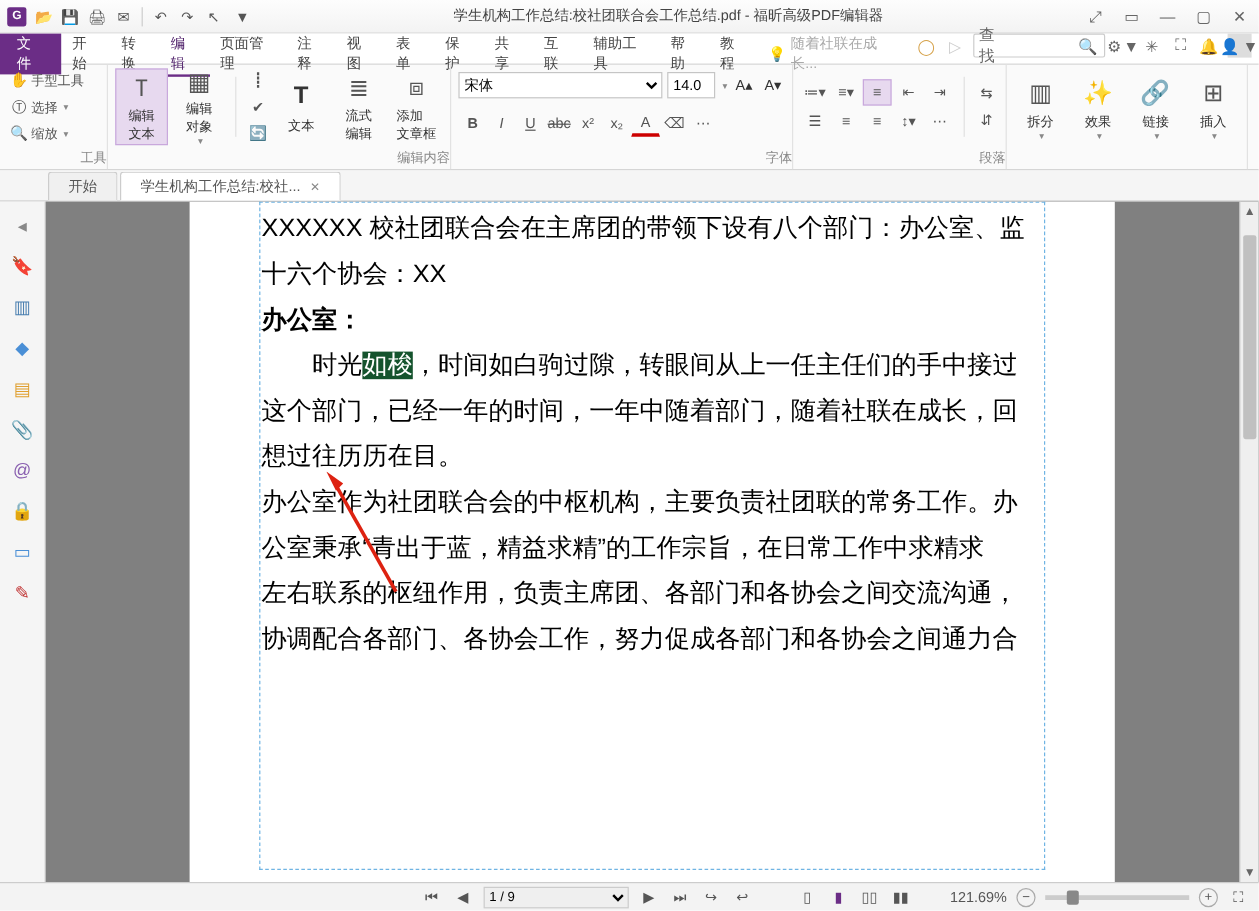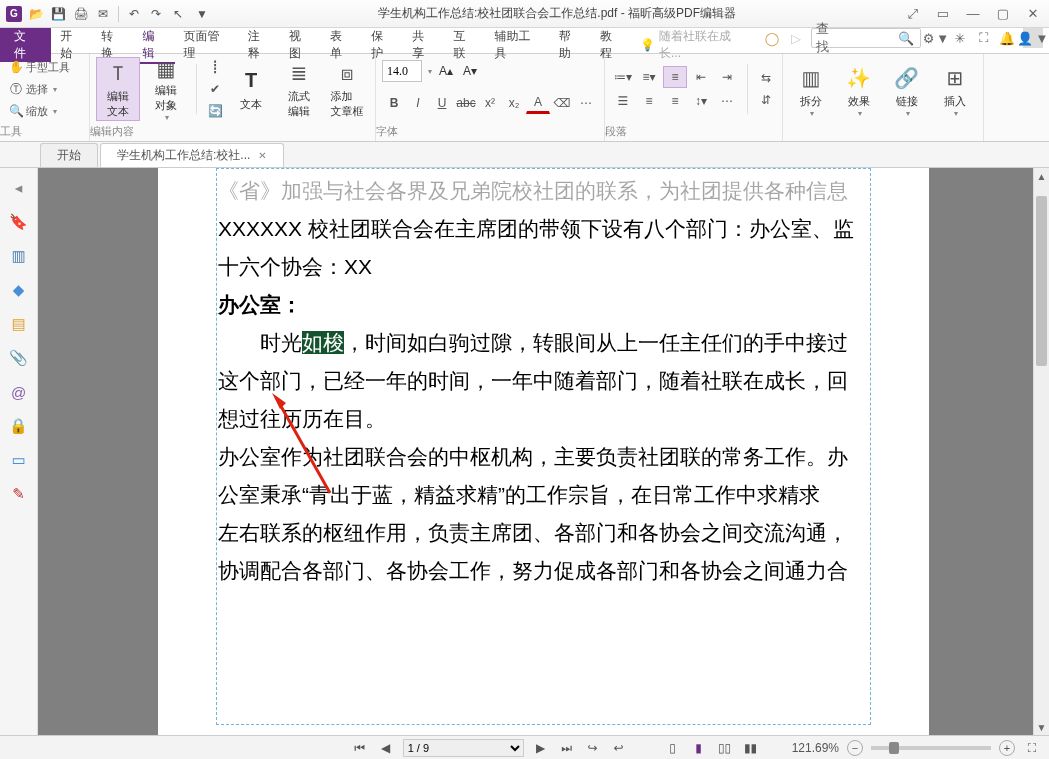--- a/index.html
+++ b/index.html
@@ -24,31 +24,31 @@
 .menubar .search-tip { color: #aaa; font-size: 12px; display: flex; align-items: center; gap: 4px; padding: 0 8px; }
 .menubar .right-icons { display: flex; align-items: center; gap: 6px; padding: 0 6px; }
 .menubar .right-icons span { display:inline-flex;align-items:center;justify-content:center;width:18px;height:18px;color:#666;font-size:13px;}
 .menubar .searchbox { width: 110px; height: 20px; border: 1px solid #ccc; display: flex; align-items: center; padding: 0 4px; font-size: 11px; color: #999; border-radius:2px;}
 .menubar .searchbox .mg { margin-left: auto; color:#888;}
 
 
 .ribbon { height: 88px; background: #fafafa; border-bottom: 1px solid #ccc; display: flex; }
 .ribbon .group { border-right: 1px solid #e2e2e2; display: flex; flex-direction: column; }
 .ribbon .group .body { flex: 1; display: flex; align-items: center; padding: 2px 6px; gap: 4px; }
-.ribbon .group .label { text-align: left; font-size: 11px; color: #888; padding-bottom: 2px; }
+.ribbon .group .label { text-align: right; font-size: 11px; color: #888; padding-bottom: 2px; }
 .ribbon .bigbtn { display: flex; flex-direction: column; align-items: center; justify-content: center; width: 44px; height: 64px; font-size: 11px; color: #333; border: 1px solid transparent; cursor: pointer; }
 .ribbon .bigbtn.active { background: #e7d9ef; border: 1px solid #c9a8dc; }
 .ribbon .bigbtn .ic { font-size: 20px; margin-bottom: 2px; color: #555; height:28px;display:flex;align-items:center;}
 .ribbon .smallrow { display: flex; flex-direction: column; gap: 2px; }
 .ribbon .smallbtn { display: flex; align-items: center; gap: 3px; font-size: 11px; color: #555; height: 20px; padding: 0 3px; cursor: pointer; }
 .ribbon .smallbtn .ic { font-size: 12px; width: 14px; text-align:center;}
 .ribbon select,.ribbon input.combo { height: 22px; border: 1px solid #c5c5c5; font-size: 12px; background: #fff; }
 .ribbon .font-group .top { display: flex; gap: 4px; margin-bottom: 6px; }
 .ribbon .font-group select.fontname { width: 170px; }
-.ribbon .font-group input.fontsize { width: 40px; padding:0 4px;font-family:Liberation Serif, serif;}
+.ribbon .font-group input.fontsize { width: 40px; padding:0 4px;}
 .ribbon .fbtns { display: flex; gap: 0px; }
 .ribbon .fbtns span { width: 24px; height: 22px; display: inline-flex; align-items: center; justify-content: center; font-size: 12px; color: #555; border:1px solid transparent; cursor:pointer; }
 .ribbon .para-group .pbox { display: grid; grid-template-columns: repeat(5, 24px); grid-template-rows: 22px 22px; gap: 2px; }
 .ribbon .para-group .pbox span { display:inline-flex;align-items:center;justify-content:center;font-size:12px;color:#555;cursor:pointer;border:1px solid transparent;}
 .ribbon .para-group .pbox span.sel { background:#e7d9ef;border-color:#c9a8dc;}
 .ribbon .vert-sep { border-left:1px solid #e0e0e0; height:50px; margin:6px 4px;}
 
 
 .tabstrip { height: 26px; background: #f5f5f5; border-bottom: 1px solid #ccc; display:flex; align-items:flex-end; padding-left:40px;}
 .tabstrip .dtab { height:24px; padding:0 16px; border:1px solid #ccc; border-bottom:none; background:#f0f0f0; display:flex;align-items:center;font-size:12px;color:#555;margin-right:2px;border-radius:3px 3px 0 0;position:relative;}
@@ -206,20 +206,21 @@
         <span style="white-space:pre-line">添加
 文章框</span>
       </div>
     </div>
     <div class="label">编辑内容</div>
   </div>
 
   <div class="group font-group">
     <div class="body" style="flex-direction:column;align-items:flex-start;padding-top:6px;">
       <div class="top">
+        <select class="fontname"><option>宋体</option></select>
         <input class="combo fontsize" value="14.0" style="">
         <span class="caret" style="align-self:center">▾</span>
         <span style="align-self:center;padding:0 3px;">A▴</span>
         <span style="align-self:center;padding:0 3px;">A▾</span>
       </div>
       <div class="fbtns">
         <span style="font-weight:bold;">B</span>
         <span style="font-style:italic;">I</span>
         <span style="text-decoration:underline;">U</span>
         <span style="text-decoration:line-through;">abc</span>
@@ -307,21 +308,20 @@
     <span>📎</span>
     <span style="color:#8a60b0;">@</span>
     <span style="color:#e0a030;">🔒</span>
     <span style="color:#4a8fd6;">▭</span>
     <span style="color:#c03030;">✎</span>
   </div>
   <div class="docview">
     <div class="page">
       <div class="sel-box"></div>
       <div class="page-content">
-        <div style="opacity:0.35;">《省》加强与社会各界及兄弟院校社团的联系，为社团提供各种信息</div>
         <div>XXXXXX 校社团联合会在主席团的带领下设有八个部门：办公室、监</div>
         <div>十六个协会：XX</div>
         <div class="bold">办公室：</div>
         <div><span>　　时光</span><span class="hl">如梭</span><span>，时间如白驹过隙，转眼间从上一任主任们的手中接过</span></div>
         <div>这个部门，已经一年的时间，一年中随着部门，随着社联在成长，回</div>
         <div>想过往历历在目。</div>
         <div>办公室作为社团联合会的中枢机构，主要负责社团联的常务工作。办</div>
         <div>公室秉承“青出于蓝，精益求精”的工作宗旨，在日常工作中求精求</div>
         <div>左右联系的枢纽作用，负责主席团、各部门和各协会之间交流沟通，</div>
         <div>协调配合各部门、各协会工作，努力促成各部门和各协会之间通力合</div>

